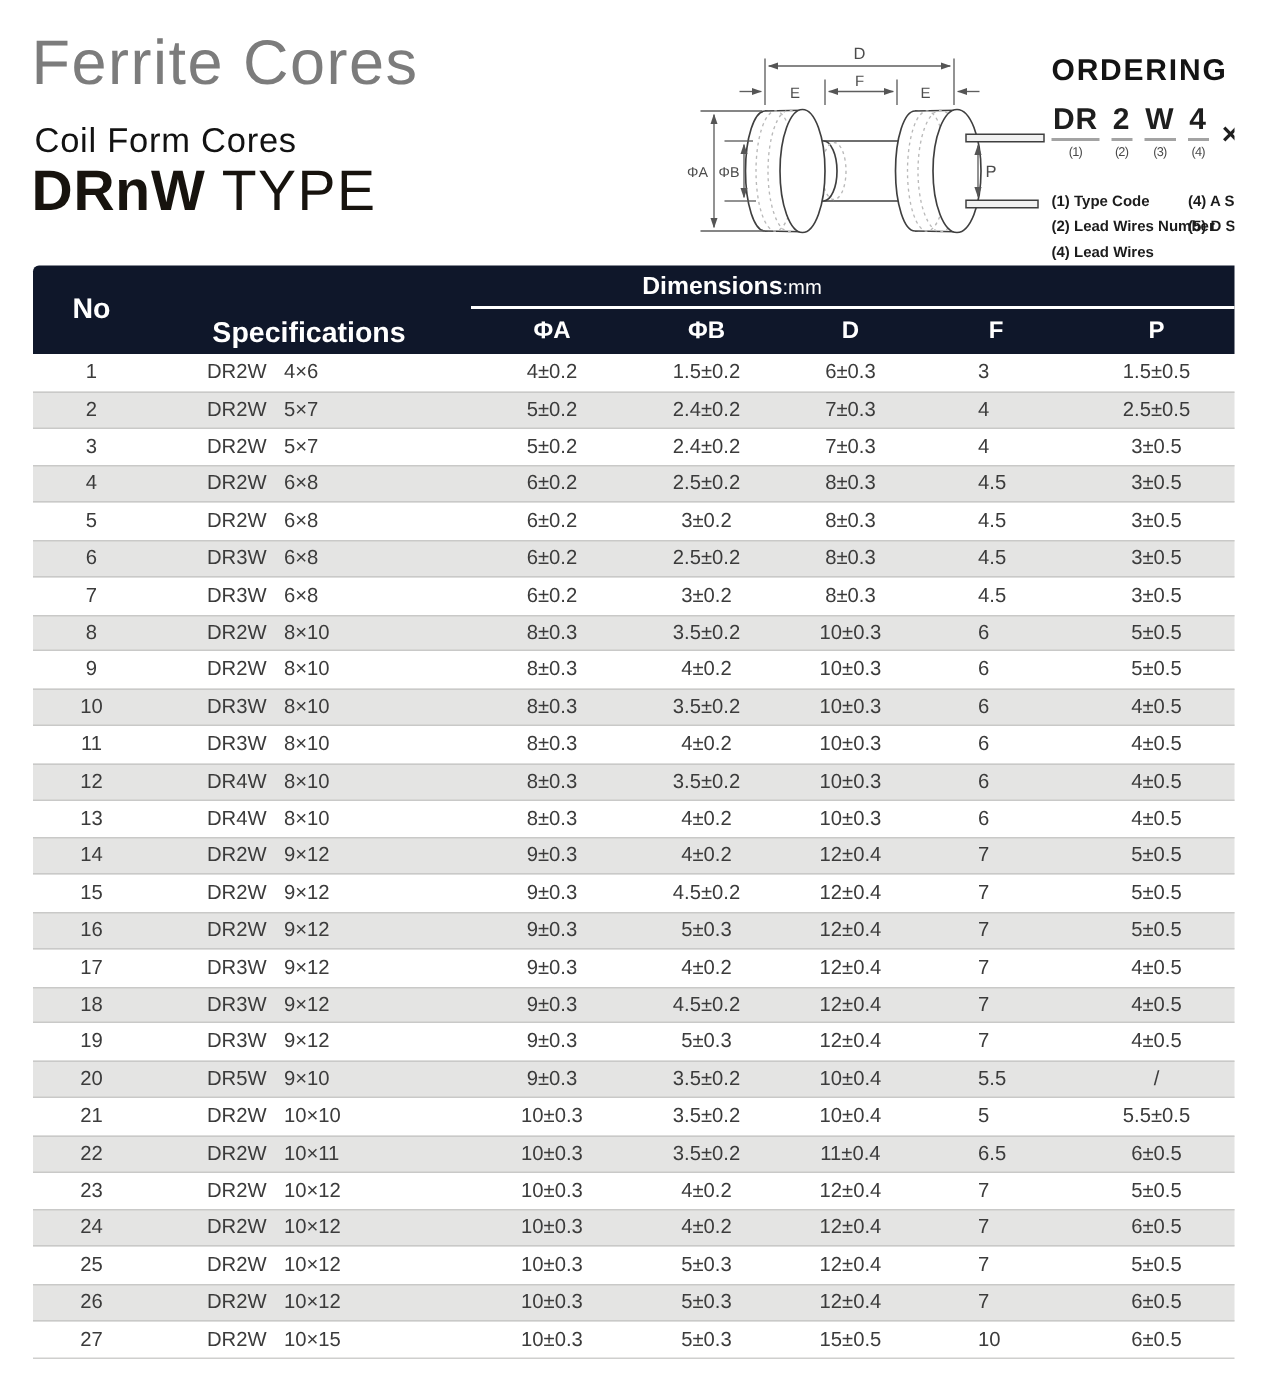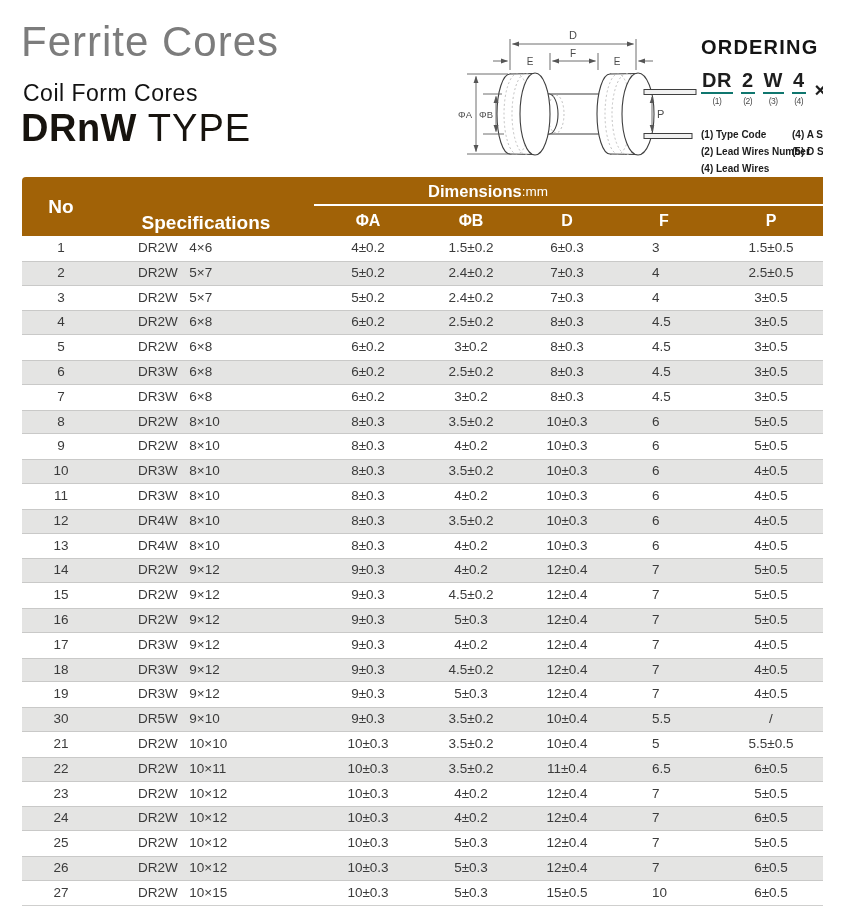--- a/index.html
+++ b/index.html
@@ -18,30 +18,30 @@
   
   .diagram{position:absolute;left:436px;top:20px;width:270px;height:150px;}
   .diagram text{font-family:"Liberation Sans",sans-serif;fill:#4c4c4c;}
 
   
   .ordering{position:absolute;left:701px;top:36px;width:148px;color:#141414;}
   .oc-heading{font-size:20px;font-weight:700;letter-spacing:1.2px;white-space:nowrap;}
   .code-row{display:flex;align-items:flex-end;gap:8px;margin-top:11px;}
   .code-part{display:flex;flex-direction:column;align-items:center;}
   .code-text{font-size:20px;font-weight:700;letter-spacing:.5px;color:#1e1e1e;
-             border-bottom:2px solid #0f766e;padding:0 1px 1px 1px;line-height:21px;}
+             border-bottom:2px solid #a3a3a3;padding:0 1px 1px 1px;line-height:21px;}
   .code-part.no-ul .code-text{border-bottom:2px solid transparent;}
   .code-num{font-size:8.5px;color:#4a4a4a;margin-top:2px;letter-spacing:-.5px;}
   .legend{display:grid;grid-template-columns:89px auto;margin-top:20px;column-gap:2px;}
   .legend-col{display:flex;flex-direction:column;}
   .legend-item{font-size:10px;font-weight:700;color:#1c1c1c;line-height:17px;white-space:nowrap;}
 
   
   .spec-table{position:absolute;left:22px;top:177px;width:808px;}
-  .thead{position:relative;height:59px;background:#a16207;border-radius:4px 4px 0 0;color:#fff;}
+  .thead{position:relative;height:59px;background:#0f172a;border-radius:4px 4px 0 0;color:#fff;}
   .h-no{position:absolute;left:0;top:0;width:78px;height:59px;display:flex;align-items:center;
         justify-content:center;font-size:19px;font-weight:700;}
   .h-spec{position:absolute;left:78px;top:16px;width:212px;height:59px;display:flex;align-items:center;
         justify-content:center;font-size:19px;font-weight:700;}
   .h-dims{position:absolute;left:290px;top:2px;width:352px;height:25px;display:flex;
           align-items:center;justify-content:center;}
   .h-dims .dg{font-size:16.5px;font-weight:700;}
   .h-dims .du{font-size:13.5px;font-weight:400;}
   .h-line{position:absolute;left:292px;top:27px;width:514px;height:2px;background:#ffffff;}
   .h-sub{position:absolute;left:0;top:29px;width:808px;height:30px;}
@@ -381,21 +381,21 @@
     <div class="c c-no">19</div>
     <div class="c c-spec">DR3W  9×12</div>
     <div class="c c-a">9±0.3</div>
     <div class="c c-b">5±0.3</div>
     <div class="c c-d">12±0.4</div>
     <div class="c c-f">7</div>
     <div class="c c-p">4±0.5</div>
   </div>
 
   <div class="trow">
-    <div class="c c-no">30</div>
+    <div class="c c-no">20</div>
     <div class="c c-spec">DR5W  9×10</div>
     <div class="c c-a">9±0.3</div>
     <div class="c c-b">3.5±0.2</div>
     <div class="c c-d">10±0.4</div>
     <div class="c c-f">5.5</div>
     <div class="c c-p">/</div>
   </div>
 
   <div class="trow">
     <div class="c c-no">21</div>

